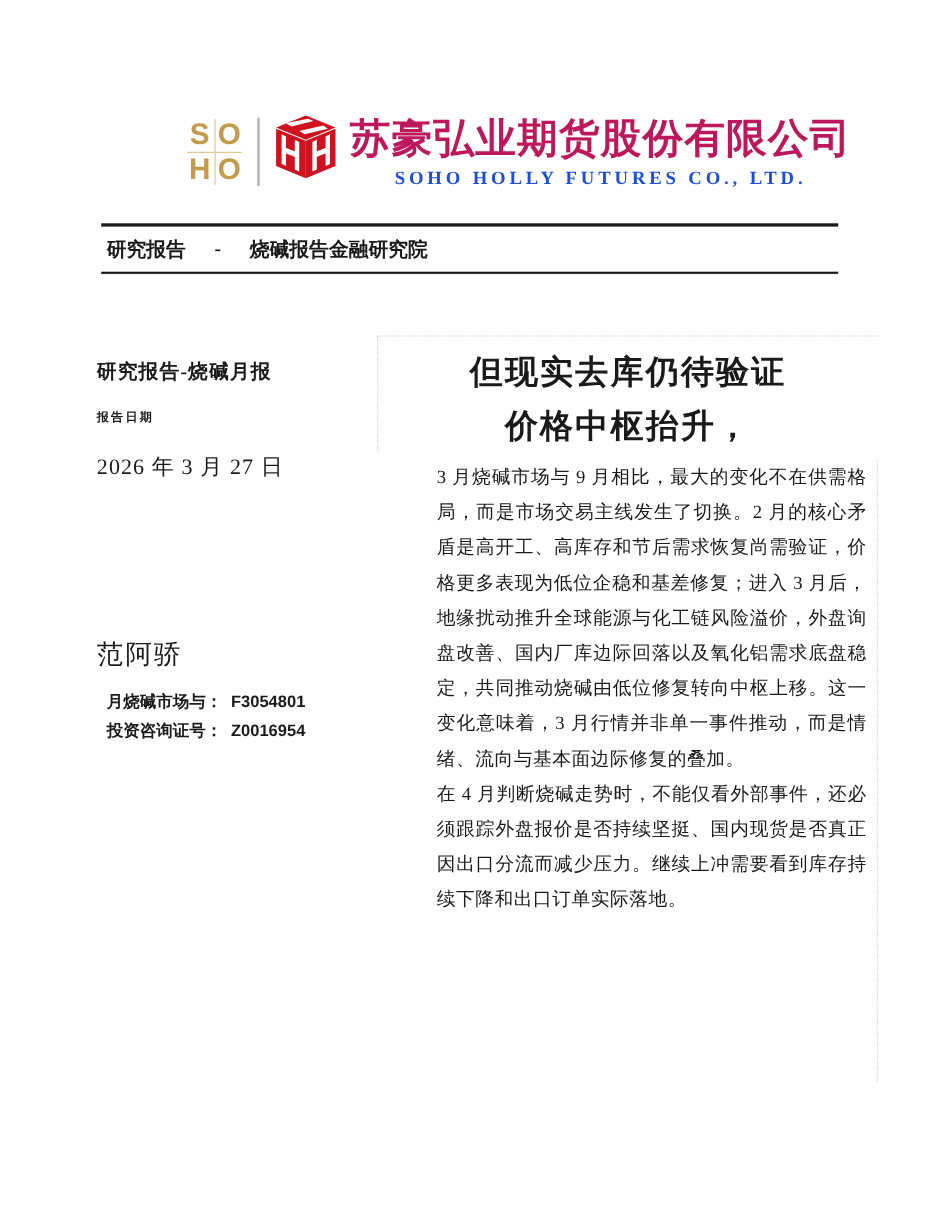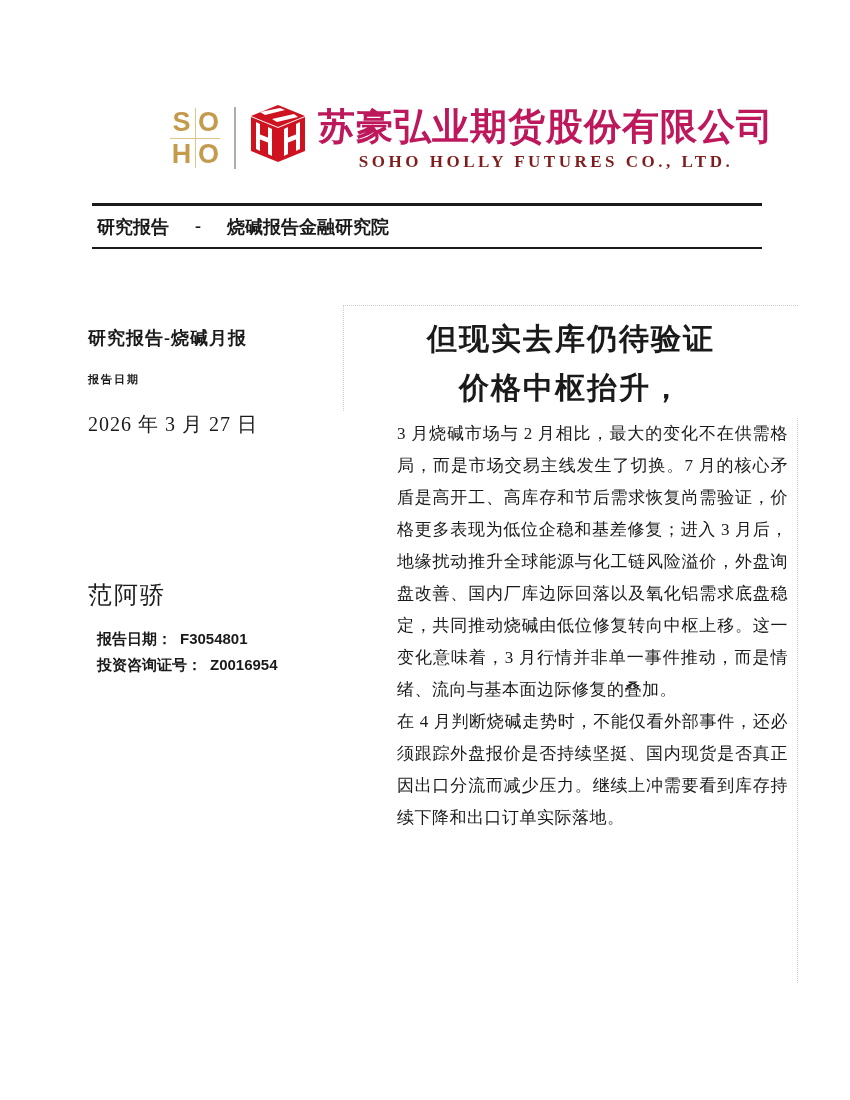--- a/index.html
+++ b/index.html
@@ -20,21 +20,21 @@
   .soho-cross-v{position:absolute;left:50%;top:2px;bottom:2px;width:1px;background:#dec489;}
   .soho-cross-h{position:absolute;top:50%;left:2px;right:2px;height:1px;background:#dec489;}
   .logo-divider{width:2px;height:62px;background:#a9adb3;margin:0 14px 0 12px;}
   .cube-icon{margin-right:12px;}
   .name-block{display:flex;flex-direction:column;align-items:center;}
   .name-cn{
     font-size:37px;font-weight:bold;color:#be185d;letter-spacing:1px;
     line-height:44px;white-space:nowrap;
   }
   .name-en{
-    font-size:17px;font-weight:bold;color:#7f1d1d;letter-spacing:3.5px;
+    font-size:17px;font-weight:bold;color:#1d4ed8;letter-spacing:3.5px;
     line-height:20px;margin-top:3px;white-space:nowrap;
     font-family:"Liberation Serif","DejaVu Serif",serif;
   }
 
   
   .header-bar{
     position:absolute;left:92px;top:203px;width:670px;
     border-top:3px solid #1a1a1a;border-bottom:2px solid #1a1a1a;
     box-sizing:border-box;height:46px;
     display:flex;align-items:center;justify-content:flex-start;
@@ -121,31 +121,31 @@
     <div class="header-right">金融研究院</div>
   </div>
 
   <div class="side-report-type">研究报告-烧碱月报</div>
   <div class="side-date-label">报告日期</div>
   <div class="side-date-value">2026 年 3 月 27 日</div>
   <div class="side-analyst">范阿骄</div>
 
   <div class="side-credentials">
     <div class="cred-line">
-      <span>报告日期：</span><span class="cred-value">F3054801</span>
+      <span>月烧碱市场与：</span><span class="cred-value">F3054801</span>
     </div>
     <div class="cred-line">
       <span>投资咨询证号：</span><span class="cred-value">Z0016954</span>
     </div>
   </div>
 
   <div class="main-col">
     <div class="title-box">
       <div>但现实去库仍待验证</div>
       <div>价格中枢抬升，</div>
     </div>
     <div class="body-box">
-      <p>3 月烧碱市场与 2 月相比，最大的变化不在供需格局，而是市场交易主线发生了切换。7 月的核心矛盾是高开工、高库存和节后需求恢复尚需验证，价格更多表现为低位企稳和基差修复；进入 3 月后，地缘扰动推升全球能源与化工链风险溢价，外盘询盘改善、国内厂库边际回落以及氧化铝需求底盘稳定，共同推动烧碱由低位修复转向中枢上移。这一变化意味着，3 月行情并非单一事件推动，而是情绪、流向与基本面边际修复的叠加。</p>
+      <p>3 月烧碱市场与 9 月相比，最大的变化不在供需格局，而是市场交易主线发生了切换。2 月的核心矛盾是高开工、高库存和节后需求恢复尚需验证，价格更多表现为低位企稳和基差修复；进入 3 月后，地缘扰动推升全球能源与化工链风险溢价，外盘询盘改善、国内厂库边际回落以及氧化铝需求底盘稳定，共同推动烧碱由低位修复转向中枢上移。这一变化意味着，3 月行情并非单一事件推动，而是情绪、流向与基本面边际修复的叠加。</p>
       <p>在 4 月判断烧碱走势时，不能仅看外部事件，还必须跟踪外盘报价是否持续坚挺、国内现货是否真正因出口分流而减少压力。继续上冲需要看到库存持续下降和出口订单实际落地。</p>
     </div>
   </div>
 
 </div>
 
 </body></html>

